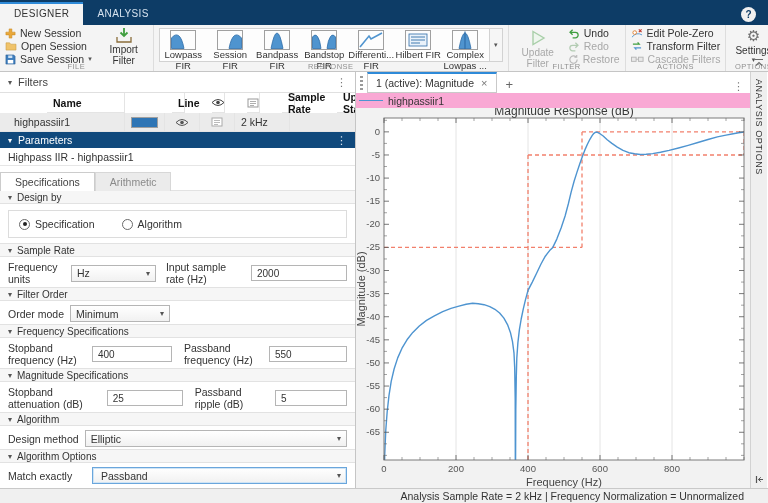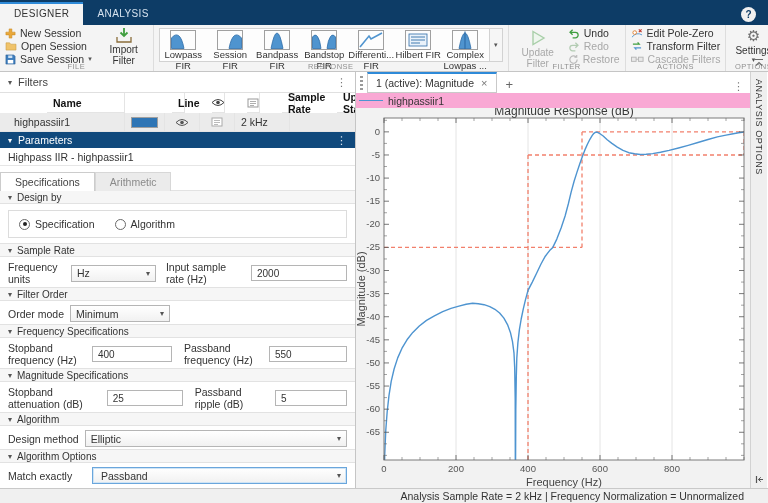--- a/index.html
+++ b/index.html
@@ -72,21 +72,21 @@
   .car { font-size:8px; color:#555; }
   .psec-bar { height:14px; background:#f6f6f6; border-top:1px solid #e2e2e2; border-bottom:1px solid #e2e2e2;
     padding:0 8px; font-size:10px; color:#333; display:flex; align-items:center; gap:5px; margin-top:-1px; }
   .prow { display:flex; align-items:center; gap:6px; padding:4px 8px 3px 8px; font-size:10.5px; color:#333; }
   .pinput { height:16px; border:1px solid #b5b5b5; font-size:10px; padding:0 5px; color:#333;
     font-family:inherit; background:#fff; }
   .pdrop { height:17px; border:1px solid #b5b5b5; background:linear-gradient(#ffffff,#f1f1f1);
     display:flex; align-items:center; justify-content:space-between; padding:0 5px; font-size:10.5px;
     color:#333; cursor:default; }
   .pdrop.focus { border-color:#6aa6dc; box-shadow:0 0 0 1px #cfe4f5 inset; }
-  .radio-box { margin:6px 8px; border:1px solid #dcdcdc; padding:7px 10px; display:flex; gap:20px; }
+  .radio-box { margin:6px 8px; border:1px solid #dcdcdc; padding:7px 10px; display:flex; gap:27px; }
   .radio { display:flex; align-items:center; gap:5px; font-size:10.5px; color:#333; cursor:default; }
   .rdot { width:11px; height:11px; border:1px solid #6a6a6a; border-radius:50%; background:#fff; position:relative; }
   .rdot.sel::after { content:""; position:absolute; inset:2.5px; background:#222; border-radius:50%; }
   
   .plot-tabbar { height:21px; display:flex; align-items:flex-end; gap:0; padding-left:2px; background:#fff; }
   .dock-handle { width:3px; height:14px; margin:0 4px 3px 2px;
     background:repeating-linear-gradient(#9a9a9a 0 2px, transparent 2px 4px); }
   .plot-tab { display:flex; align-items:center; gap:7px; font-size:10.5px; color:#333; background:#fff;
     border:1px solid #c9c9c9; border-top:2px solid #2e8ad8; padding:2px 8px 3px 8px; height:21px; cursor:default; }
   .tab-close { color:#777; font-size:11px; }

